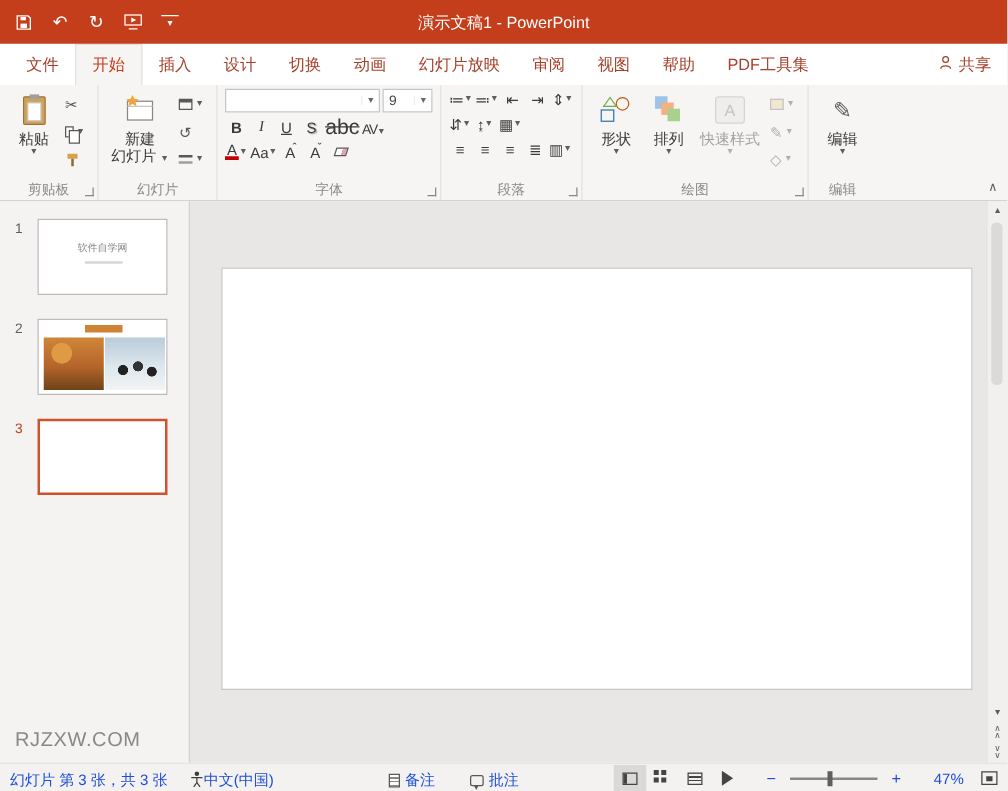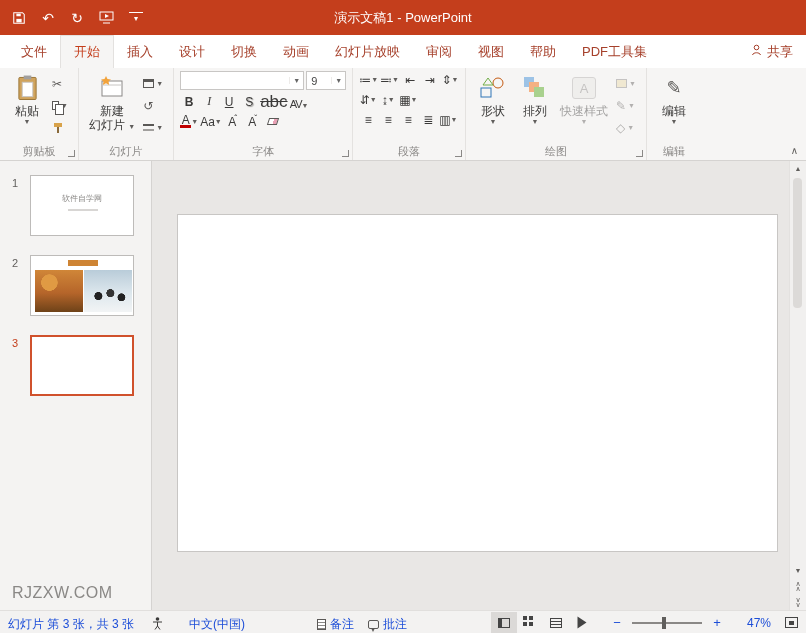--- a/index.html
+++ b/index.html
@@ -85,21 +85,21 @@
   .slide { position:absolute; left:25px; top:53px; width:601px; height:338px; background:#fff; border:1px solid #C8C6C4; }
   .vscroll { position:absolute; right:0; top:0; bottom:0; width:17px; background:#F1F0EF; border-left:1px solid #E3E1DF; display:flex; flex-direction:column; align-items:center; }
   .sarrow { height:15px; display:flex; align-items:center; justify-content:center; font-size:7px; color:#605E5C; width:100%; }
   .strack { flex:1; width:100%; position:relative; }
   .vthumb { position:absolute; top:2px; left:3px; width:9px; height:130px; background:#DCDAD8; border-radius:4px; }
   .dblbtn { height:16px; display:flex; flex-direction:column; align-items:center; justify-content:center; font-size:7px; line-height:5px; color:#605E5C; width:100%; }
 
   
   .statusbar { height:23px; background:#F3F2F1; border-top:1px solid #E1DFDD; display:flex; align-items:flex-end; font-size:12px; color:#1d4ed8; }
   .sb-item { white-space:nowrap; }
-  .m8{margin-left:8px;} .m16{margin-left:26px;} .m18{margin-left:18px;} .m72{margin-left:72px;} .m14{margin-left:14px;}
+  .m8{margin-left:8px;} .m16{margin-left:0;} .m18{margin-left:18px;} .m72{margin-left:92px;} .m14{margin-left:28px;}
   .sb-btn { display:flex; align-items:center; gap:4px; white-space:nowrap; }
   .note-ic { width:9px; height:11px; border:1px solid #5A5856; background:repeating-linear-gradient(to bottom,#fff 0 2px,#8A8886 2px 3px); }
   .cmt-ic { width:11px; height:9px; border:1px solid #5A5856; border-radius:2px; position:relative; }
   .cmt-ic::after { content:""; position:absolute; left:2px; bottom:-4px; width:0; height:0; border-left:2px solid transparent; border-right:2px solid transparent; border-top:4px solid #5A5856; }
   .sb-right { margin-left:auto; display:flex; align-items:center; margin-right:8px; }
   .vbtn { width:26px; height:21px; display:flex; align-items:center; justify-content:center; }
   .vbtn.active { background:#DBD9D7; }
   .v-normal { width:12px; height:10px; border:1px solid #444; background:linear-gradient(90deg,#444 3px,transparent 3px); }
   .v-sorter { width:4px; height:4px; background:#444; box-shadow:6px 0 #444, 0 6px #444, 6px 6px #444; margin:-5px 5px 5px -5px; }
   .v-reading { width:12px; height:10px; border:1px solid #444; background:repeating-linear-gradient(to bottom,transparent 0 2px,#444 2px 3px); }

